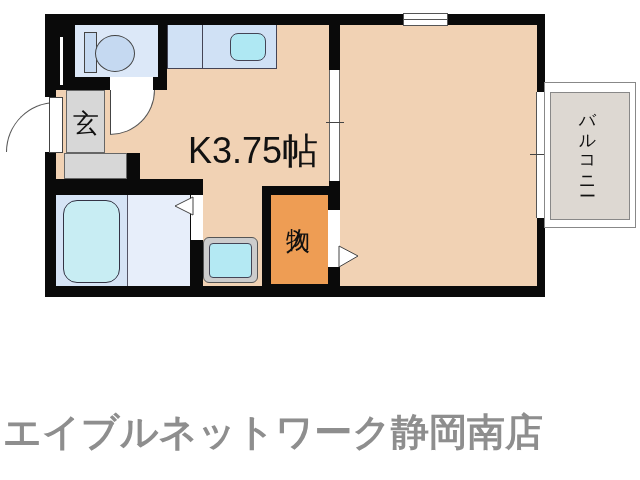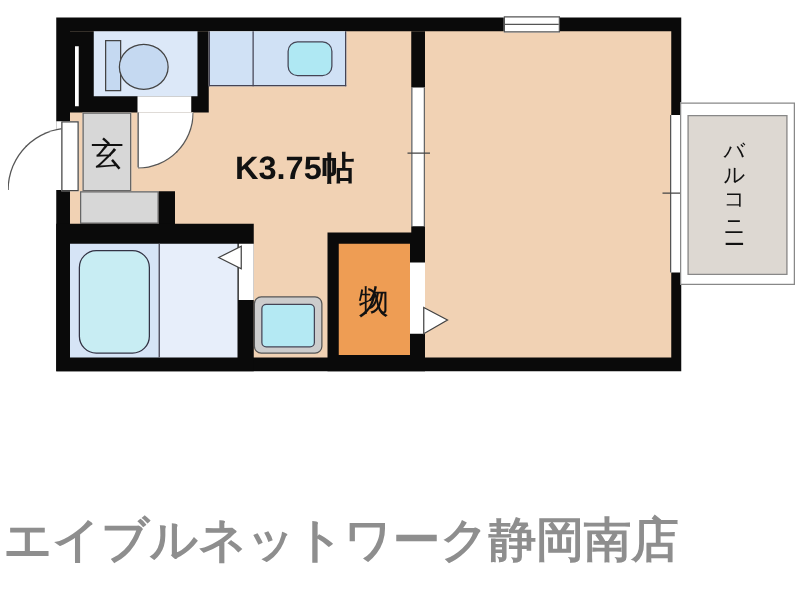--- a/index.html
+++ b/index.html
@@ -75,17 +75,17 @@
 
   <div class="abs whiteop" style="left:403px;top:13px;width:45px;height:13px;border:1px solid #555;"></div>
   <div class="abs" style="left:404px;top:19px;width:43px;height:1px;background:#555;"></div>
   <div class="abs whiteop" style="left:536px;top:92px;width:10px;height:126px;border-left:1px solid #555;border-right:1px solid #555;"></div>
   <div class="abs doorline" style="left:530px;top:154px;width:18px;height:1px;"></div>
 
   <div class="abs" style="left:544px;top:82px;width:92px;height:146px;background:#ffffff;border:1px solid #888;"></div>
   <div class="abs" style="left:550px;top:92px;width:80px;height:128px;background:#ddd8d2;border:1px solid #888;"></div>
   <div class="abs label vtext" style="left:579px;top:101px;height:112px;font-size:17px;letter-spacing:2px;">バルコニー</div>
 
-  <div class="abs label" style="left:188px;top:121px;font-size:26px;font-weight:700;">K3.75帖</div>
+  <div class="abs label" style="left:188px;top:133px;font-size:36px;font-weight:400;">K3.75帖</div>
 
 </div>
 
 <div class="abs" style="left:3px;top:407px;font-size:38px;font-weight:bold;color:#8e8e8e;letter-spacing:0px;white-space:nowrap;">エイブルネットワーク静岡南店</div>
 
 </body></html>

